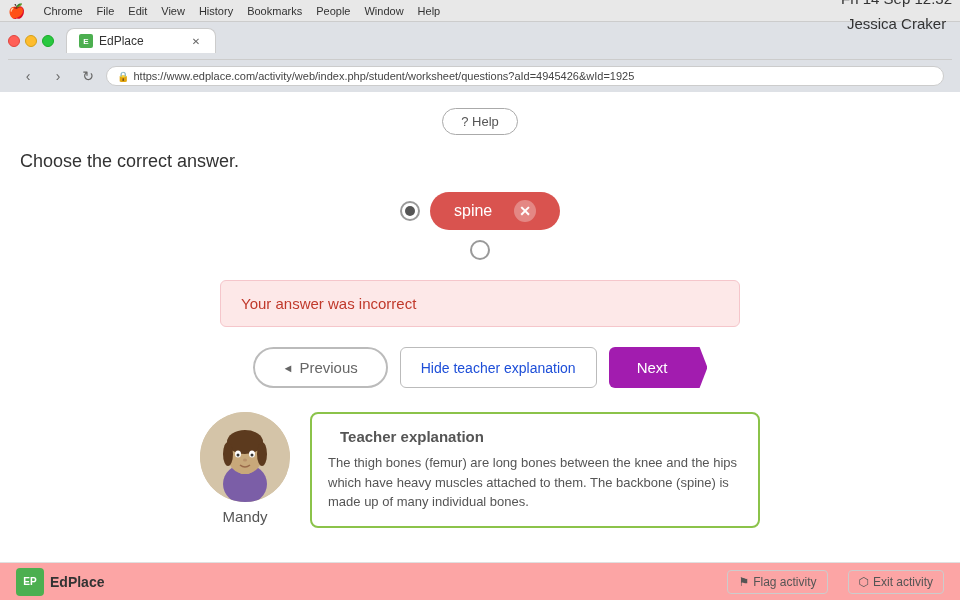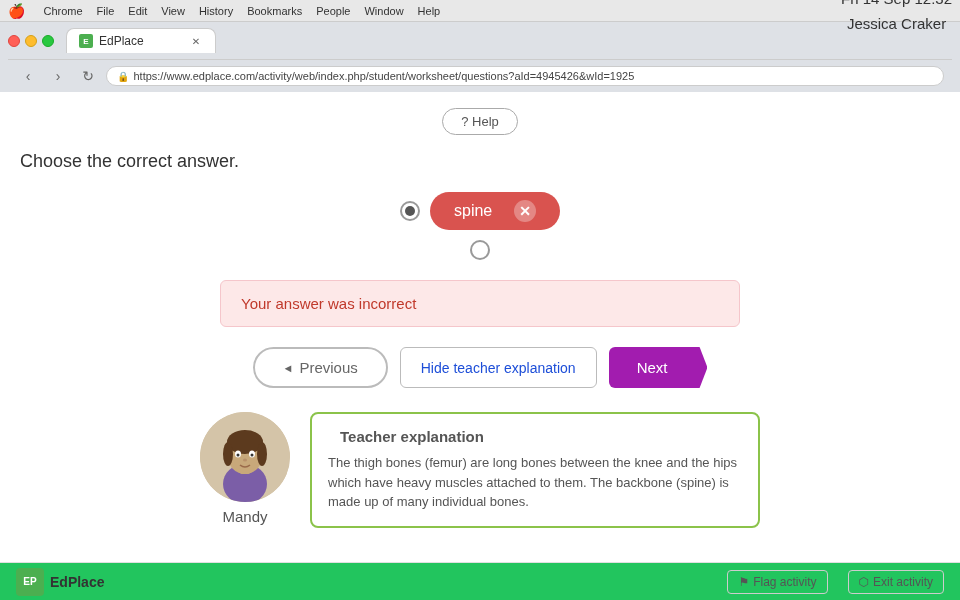--- a/index.html
+++ b/index.html
@@ -380,21 +380,21 @@
       line-height: 1.5;
     }
 
     
     .page-footer {
       position: absolute;
       bottom: 0;
       left: 0;
       right: 0;
       height: 38px;
-      background: #22c55e;
+      background: #fca5a5;
       border-top: 1px solid #e0e0e0;
       display: flex;
       align-items: center;
       padding: 0 16px;
     }
 
     .footer-logo {
       display: flex;
       align-items: center;
       gap: 6px;

